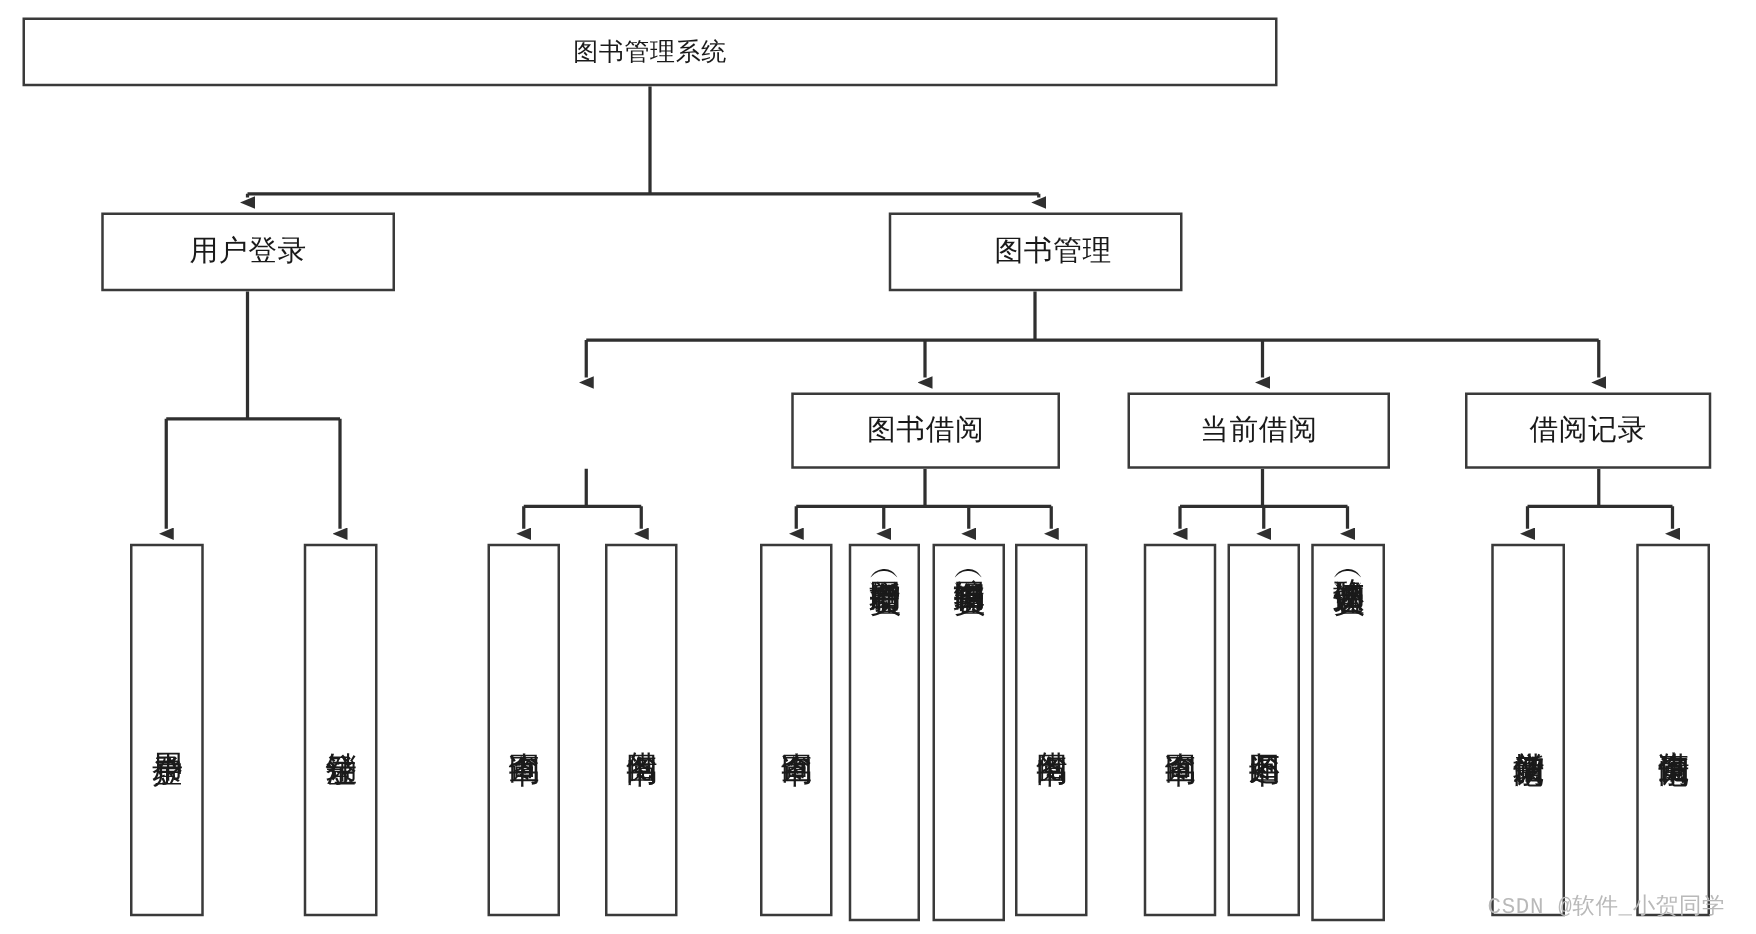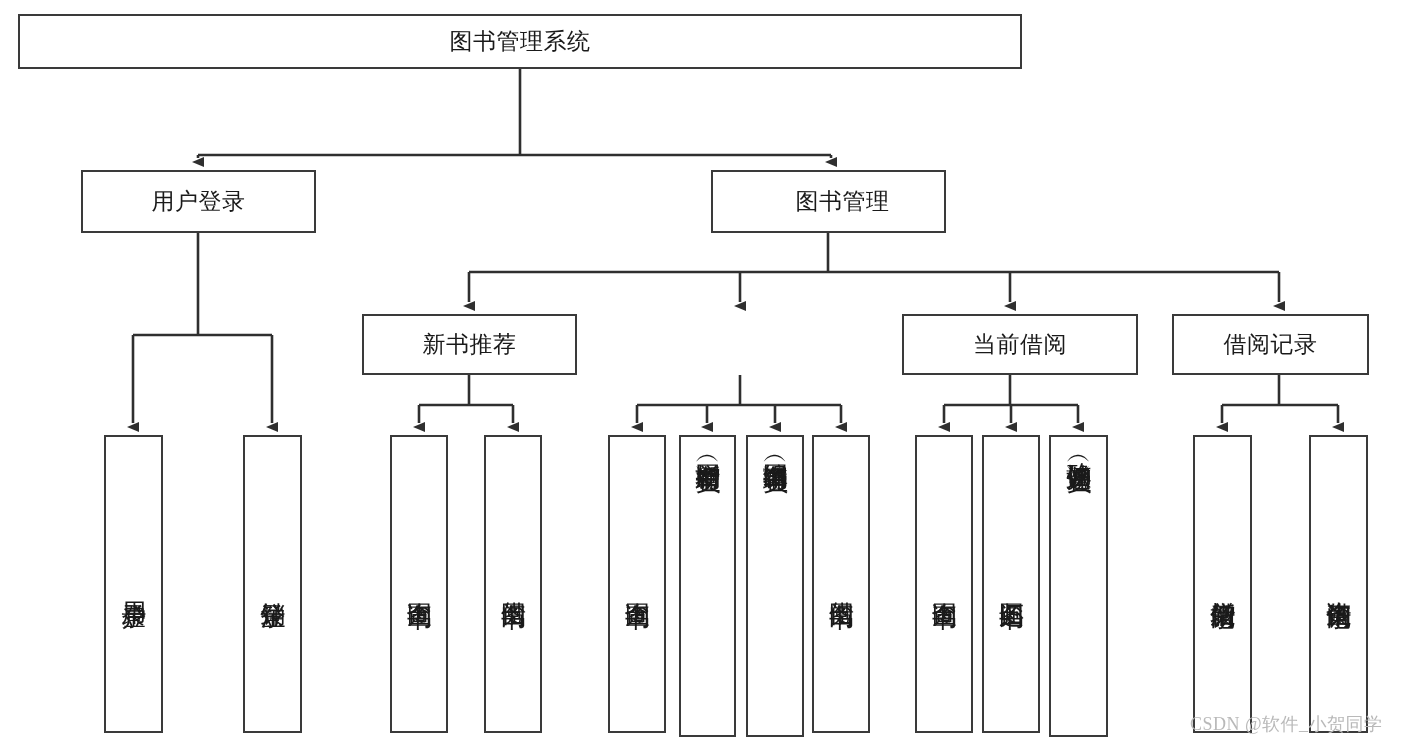--- a/index.html
+++ b/index.html
@@ -39,21 +39,21 @@
     align-items: center;
     justify-content: center;
     text-align: center;
   }
   .node.horizontal {
     font-size: 23px;
     line-height: 1.25;
     letter-spacing: 0.5px;
   }
   .node.root {
-    font-size: 23px;
+    font-size: 20px;
   }
   .node.vertical {
     writing-mode: vertical-rl;
     text-orientation: upright;
     font-size: 25px;
     line-height: 1.12;
     letter-spacing: 1px;
     padding: 6px 0;
     align-items: center;
     justify-content: flex-start;
@@ -62,21 +62,21 @@
     justify-content: center;
   }
   .watermark {
     position: absolute;
     left: 1190px;
     top: 712px;
     font-size: 18px;
     color: #b9b9b9;
     letter-spacing: 0.5px;
     white-space: nowrap;
-    font-family: Liberation Serif, serif;
+    font-family: Liberation Mono, monospace;
   }
 </style>
 </head>
 <body>
 
 <div id="canvas">
 
   <svg class="edges" viewBox="0 0 1405 747">
     <defs>
       <marker id="arrow" markerWidth="10" markerHeight="12" refX="1" refY="6" orient="auto" markerUnits="userSpaceOnUse">
@@ -125,22 +125,22 @@
       <path d="M1222,405 L1222,423" marker-end="url(#arrow)"></path>
       <path d="M1338,405 L1338,423" marker-end="url(#arrow)"></path>
     </g>
   </svg>
 
   <div class="node horizontal root" style="left:18px;top:14px;width:1004px;height:55px;">图书管理系统</div>
 
   <div class="node horizontal" style="left:81px;top:170px;width:235px;height:63px;">用户登录</div>
   <div class="node horizontal" style="left:711px;top:170px;width:235px;height:63px;padding-left:28px;">图书管理</div>
 
-  <div class="node horizontal" style="left:362px;top:314px;width:215px;height:61px;">新书推荐</div>
-  <div class="node horizontal" style="left:902px;top:314px;width:236px;height:61px;">当前借阅</div>
+  <div class="node horizontal" style="left:633px;top:314px;width:215px;height:61px;">图书借阅</div>
+  <div class="node horizontal" style="left:902px;top:314px;width:210px;height:61px;">当前借阅</div>
   <div class="node horizontal" style="left:1172px;top:314px;width:197px;height:61px;">借阅记录</div>
 
   <div class="node vertical centered" style="left:104px;top:435px;width:59px;height:298px;">用户登录</div>
   <div class="node vertical centered" style="left:243px;top:435px;width:59px;height:298px;">注销登录</div>
 
   <div class="node vertical centered" style="left:390px;top:435px;width:58px;height:298px;">查询图书</div>
   <div class="node vertical centered" style="left:484px;top:435px;width:58px;height:298px;">借阅图书</div>
 
   <div class="node vertical centered" style="left:608px;top:435px;width:58px;height:298px;">查询图书</div>
   <div class="node vertical" style="left:679px;top:435px;width:57px;height:302px;">新增图书（管理员）</div>

